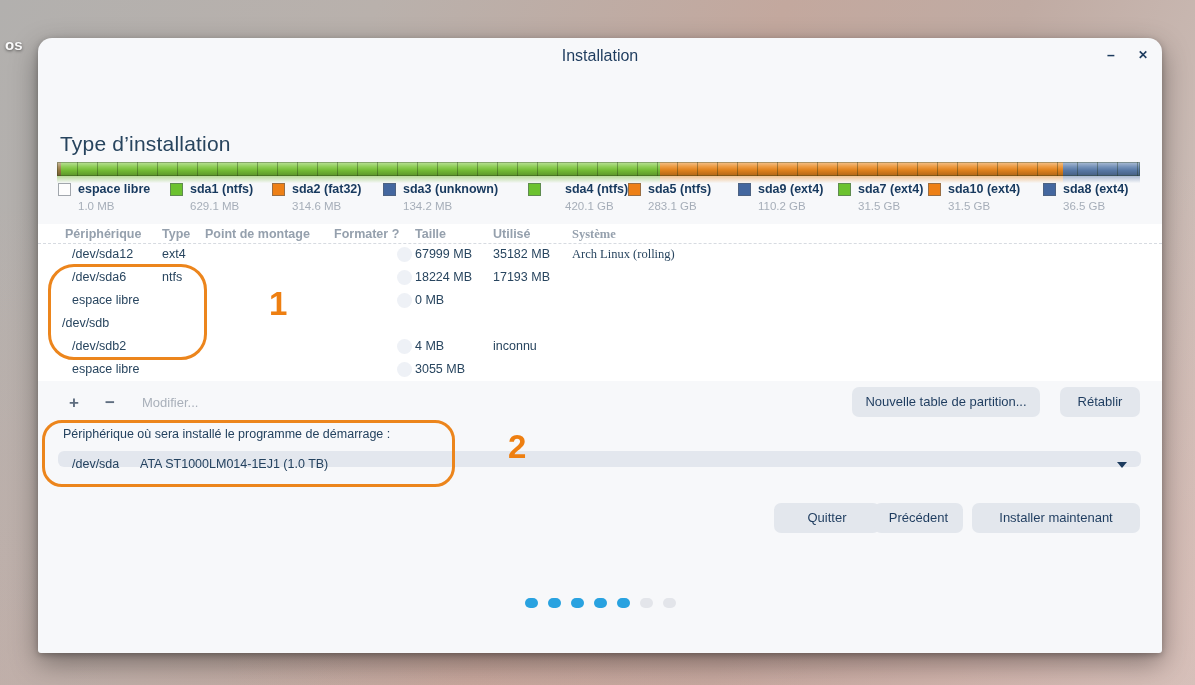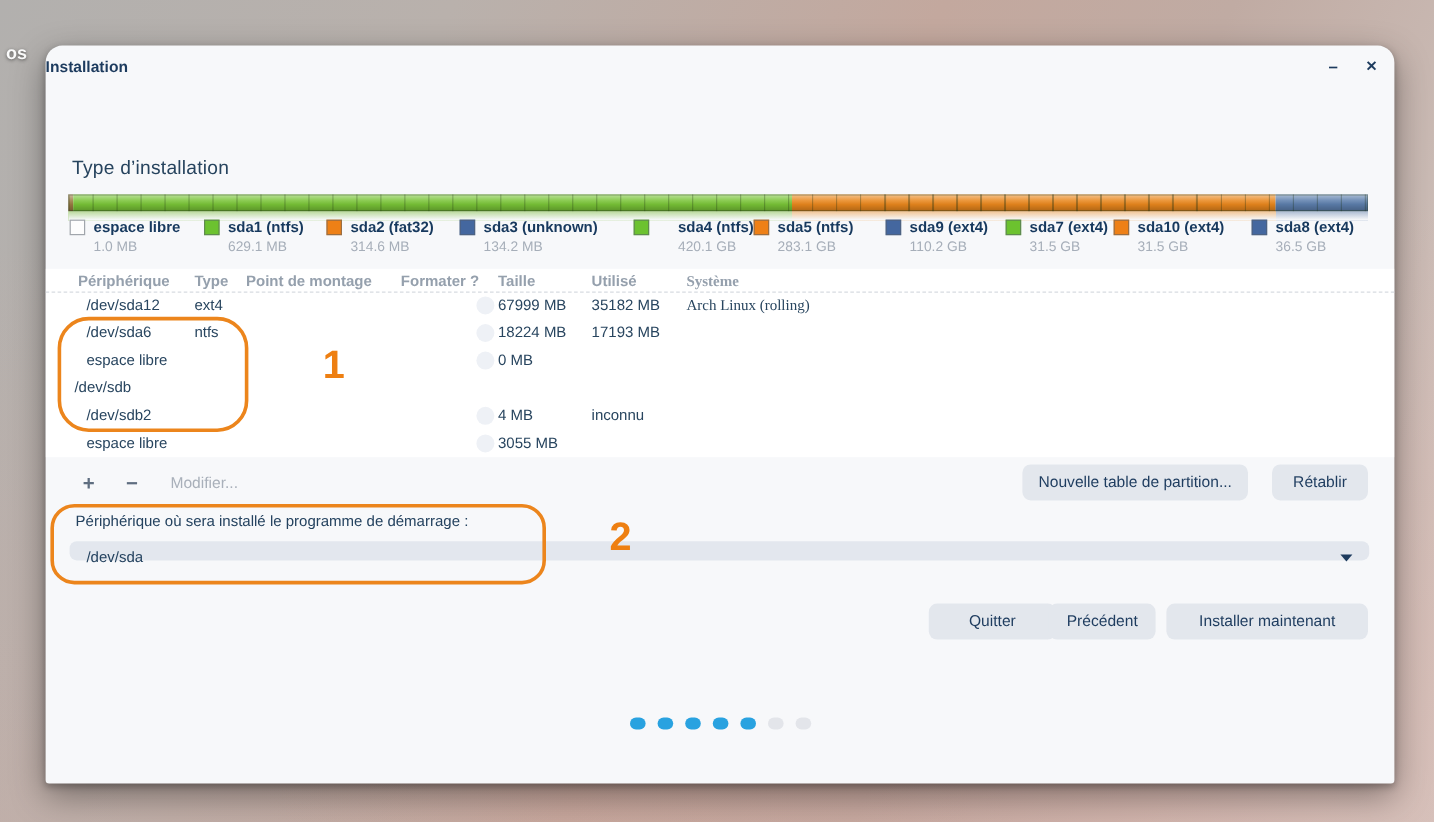--- a/index.html
+++ b/index.html
@@ -21,33 +21,33 @@
   .window {
     position: absolute; left: 38px; top: 38px; width: 1124px; height: 615px;
     background: #f7f8fa;
     border-radius: 14px 14px 3px 3px;
     box-shadow: 0 10px 28px rgba(0,0,0,0.38), 0 2px 6px rgba(0,0,0,0.25);
     overflow: hidden;
   }
   .titlebar { position: absolute; left: 0; top: 0; width: 100%; height: 34px; }
   .win-title {
     position: absolute; left: 0; right: 0; top: 0; height: 34px;
-    text-align: left; line-height: 36px;
-    font-size: 13px; font-weight: bold; color: #1d3b5e;
+    text-align: center; line-height: 36px;
+    font-size: 16px; font-weight: normal; color: #1d3b5e;
   }
   .win-btn {
     position: absolute; top: 8px; width: 18px; height: 18px;
     text-align: center; line-height: 18px;
     font-size: 12px; font-weight: bold; color: #1d3b5e; cursor: default;
   }
   .win-btn.min { right: 42px; font-size: 14px; }
   .win-btn.close { right: 10px; }
   .page-title {
     position: absolute; left: 22px; top: 94px;
-    font-size: 16px; font-weight: 500; color: #27445e; letter-spacing: 0.2px;
+    font-size: 21px; font-weight: 500; color: #27445e; letter-spacing: 0.2px;
   }
   
   .pbar {
     position: absolute; left: 19px; top: 124px; width: 1083px; height: 14px;
     display: flex; align-items: stretch;
   }
   .pbar .seg { height: 100%; }
   .pbar .overlay-gloss {
     position: absolute; inset: 0; z-index: 2; pointer-events: none;
     background: linear-gradient(180deg, rgba(255,255,255,0.5) 0%, rgba(255,255,255,0.15) 35%, rgba(0,0,0,0.05) 60%, rgba(0,0,0,0.25) 100%);
@@ -280,20 +280,21 @@
 
   <div class="tb-glyph tb-add">+</div>
   <div class="tb-glyph tb-del">−</div>
   <div class="tb-edit">Modifier...</div>
   <div class="btn btn-newtable">Nouvelle table de partition...</div>
   <div class="btn btn-revert">Rétablir</div>
 
   <div class="boot-label">Périphérique où sera installé le programme de démarrage :</div>
   <div class="boot-select">
     <span class="boot-dev">/dev/sda</span>
+    <span class="boot-desc">ATA ST1000LM014-1EJ1 (1.0 TB)</span>
     <span class="caret"></span>
   </div>
 
   <div class="ann ann-1"></div>
   <div class="ann-num num-1">1</div>
   <div class="ann ann-2"></div>
   <div class="ann-num num-2">2</div>
 
   <div class="btn btn-quit">Quitter</div>
   <div class="btn btn-back">Précédent</div>

